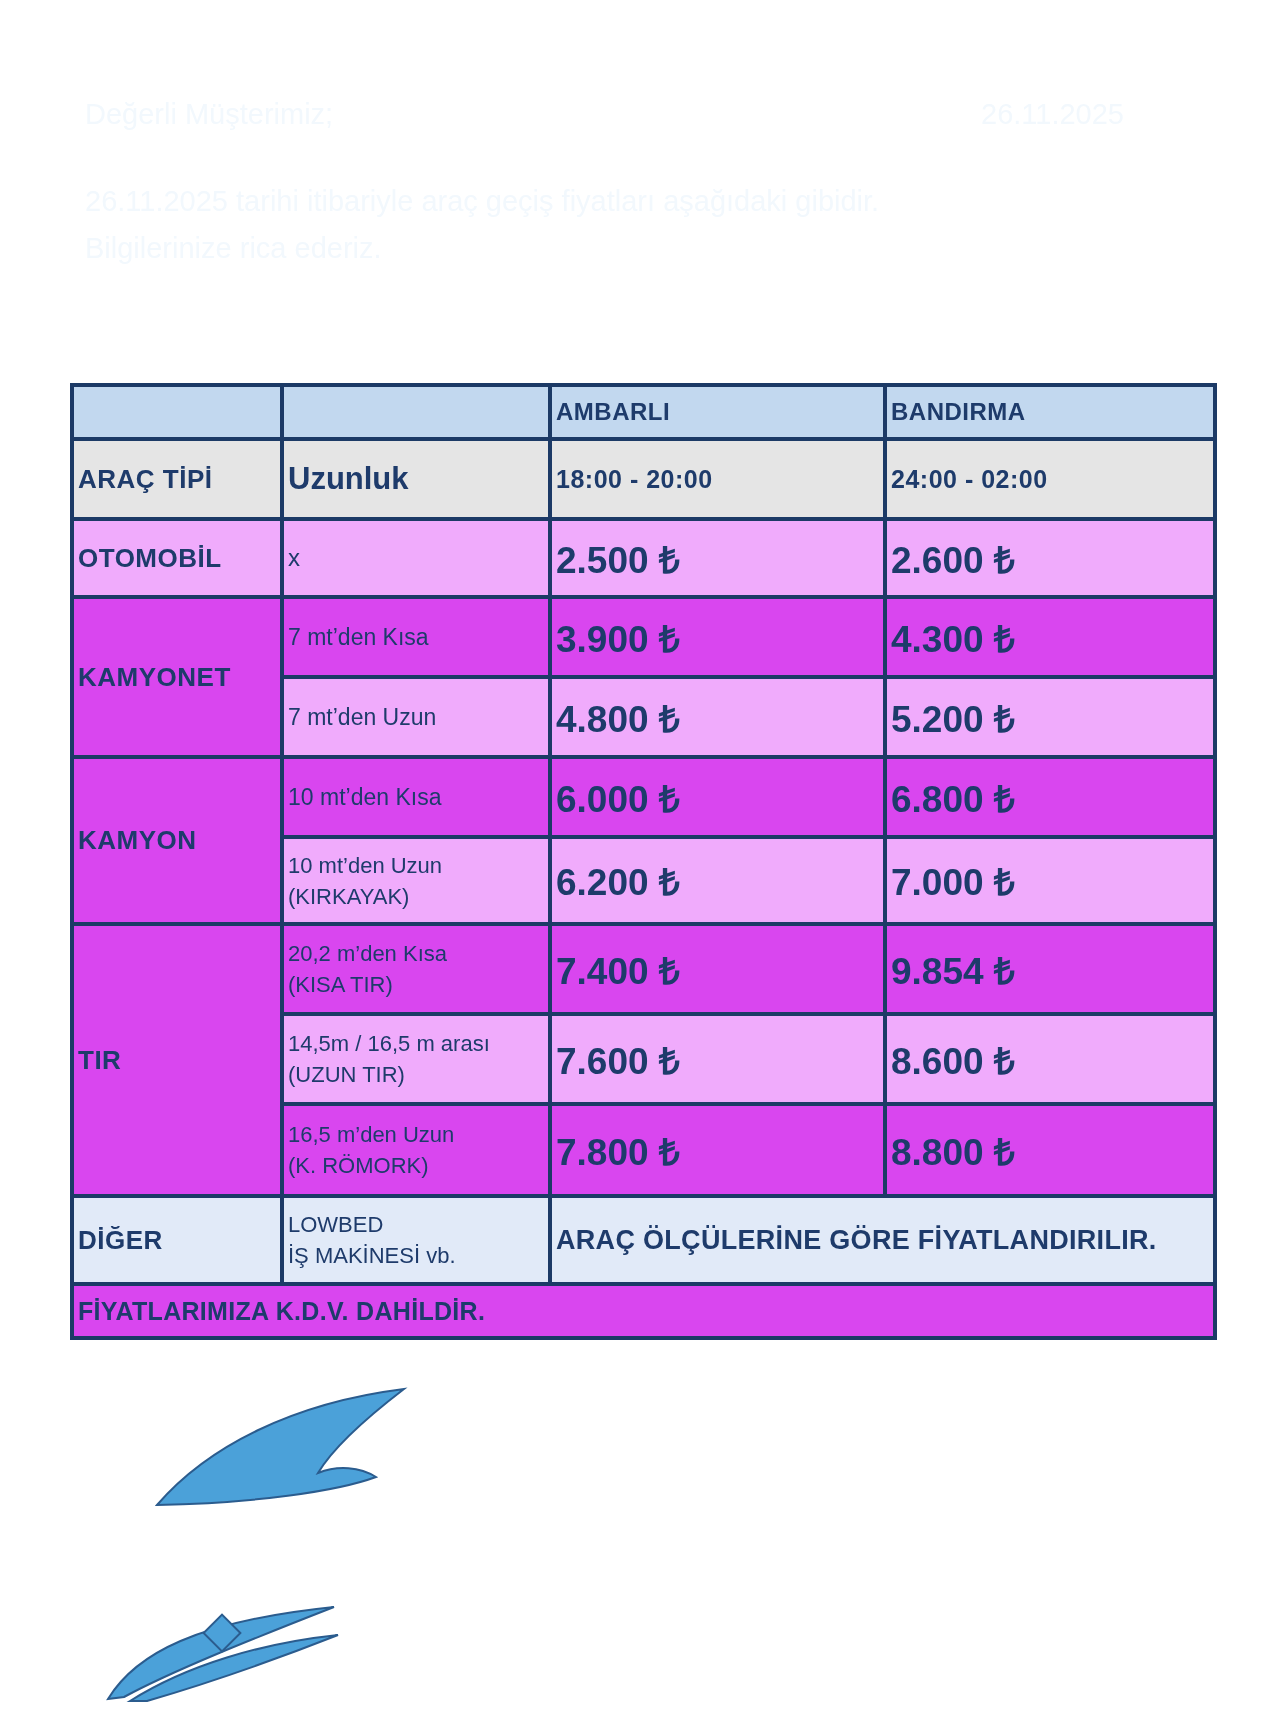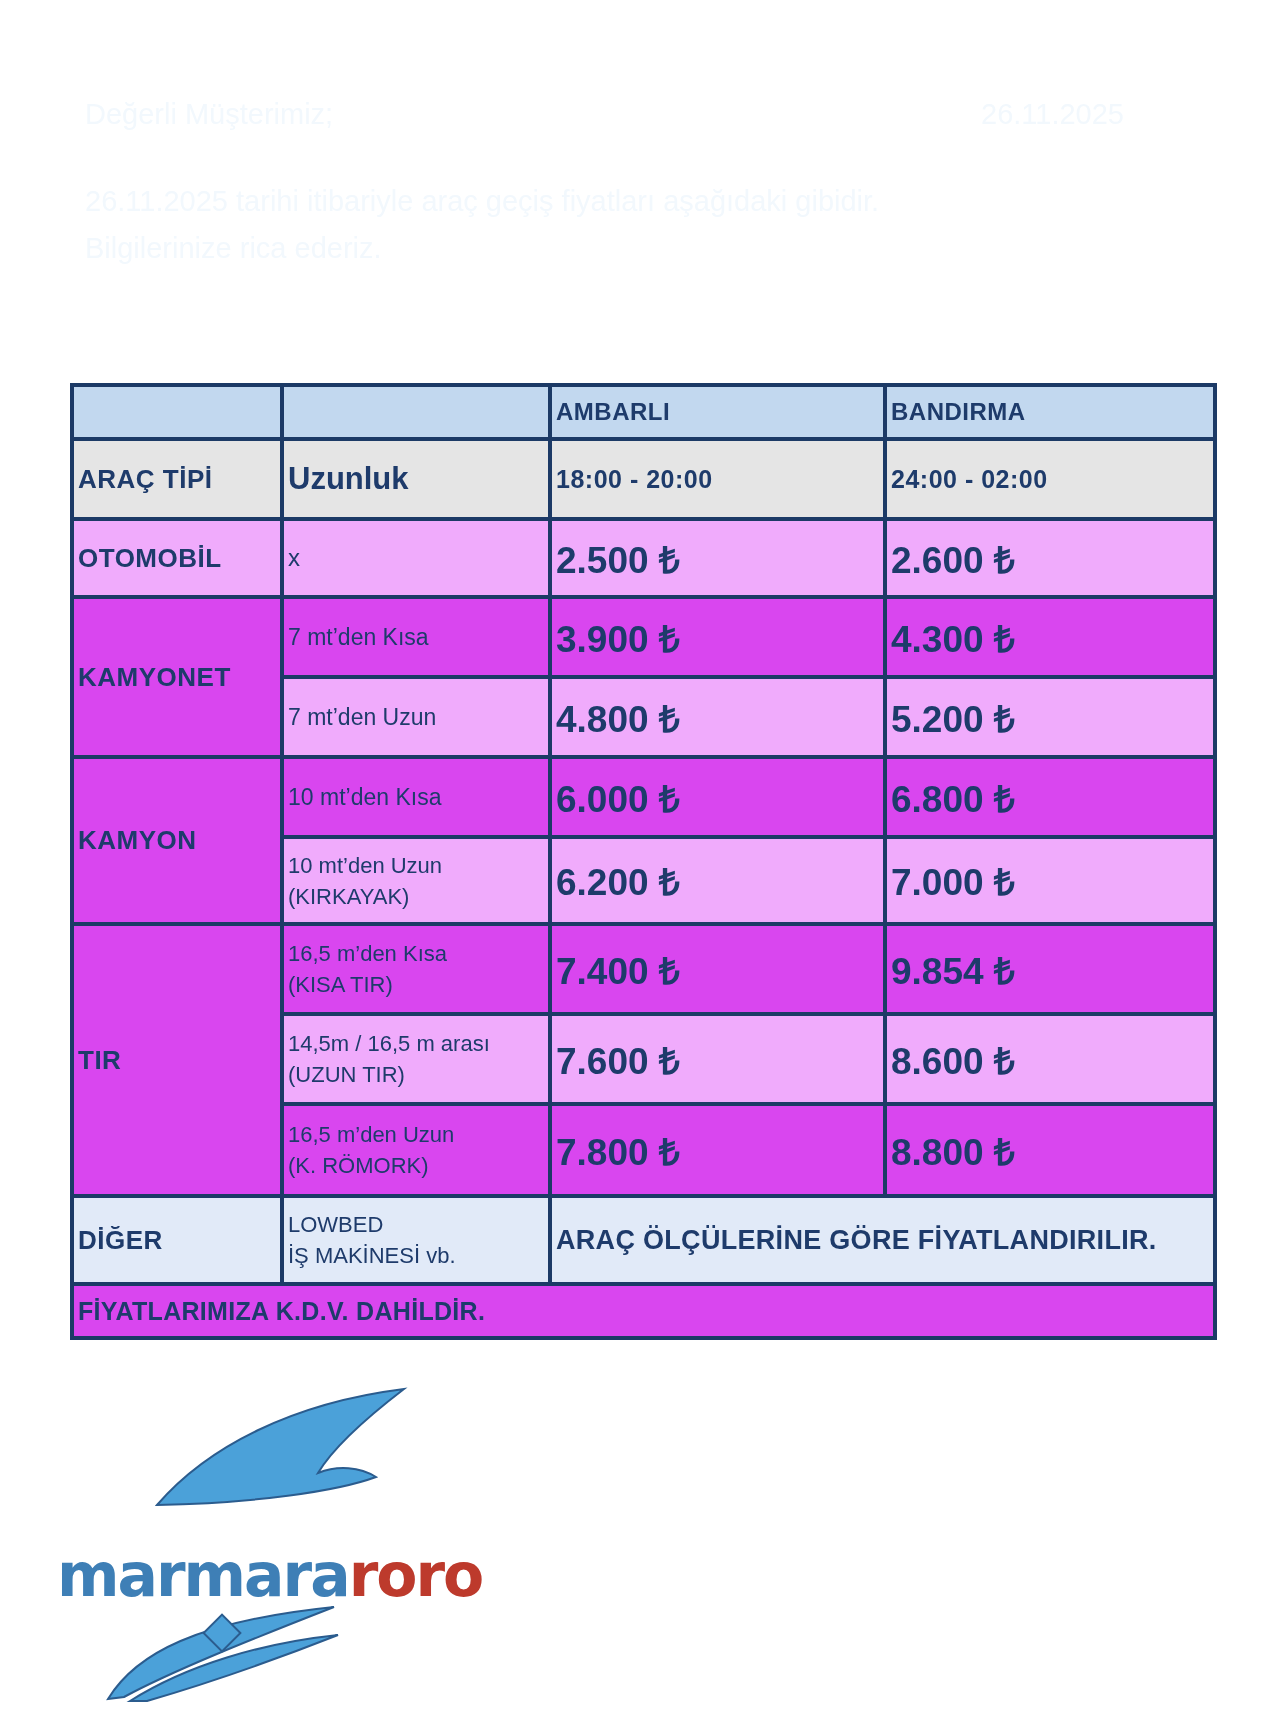--- a/index.html
+++ b/index.html
@@ -104,21 +104,21 @@
         <td class="bg-lt">
           <span class="ln">10 mt’den Uzun</span>
           <span class="ln">(KIRKAYAK)</span>
         </td>
         <td class="bg-lt price">6.200 ₺</td>
         <td class="bg-lt price">7.000 ₺</td>
       </tr>
       <tr style="height:90px;">
         <td class="bg-dk veh" rowspan="3">TIR</td>
         <td class="bg-dk">
-          <span class="ln">16,5 m’den Kısa</span>
+          <span class="ln">20,2 m’den Kısa</span>
           <span class="ln">(KISA TIR)</span>
         </td>
         <td class="bg-dk price">7.400 ₺</td>
         <td class="bg-dk price">9.854 ₺</td>
       </tr>
       <tr style="height:90px;">
         <td class="bg-lt">
           <span class="ln">14,5m / 16,5 m arası</span>
           <span class="ln">(UZUN TIR)</span>
         </td>
@@ -152,23 +152,20 @@
       <path d="M1237,5 C1070,60 910,140 778,222 C820,242 900,252 1000,249 C1100,246 1190,230 1237,215 Z" fill="rgba(255,255,255,0.16)"></path>
       <path d="M265,15 C480,100 700,160 890,188 C1030,207 1160,206 1237,197" fill="none" stroke="rgba(255,255,255,0.85)" stroke-width="2"></path>
       <path d="M1237,5 C1070,60 910,140 778,222 C736,250 704,272 686,290" fill="none" stroke="rgba(255,255,255,0.8)" stroke-width="2"></path>
       <path d="M0,98 C60,50 135,20 215,19 C305,19 395,48 485,84 C615,135 760,188 905,209 C1035,227 1155,214 1237,196 L1237,385 L0,385 Z" fill="#ffffff"></path>
     </svg>
 
     <div class="logo">
       <svg class="logo-swoosh" viewBox="0 0 260 125">
         <path d="M5,120 C55,62 140,18 252,4 C205,40 178,68 166,88 C186,80 208,82 224,92 C186,106 105,118 5,120 Z" fill="#4ba1d9" stroke="#2b5c8e" stroke-width="2"></path>
       </svg>
-      <div class="logo-text">
-        <span class="logo-blue">marmara</span><span class="logo-red">roro</span>
-      </div>
       <svg class="logo-hull" viewBox="0 0 240 110">
         <path d="M6,104 C34,58 96,26 232,12 C150,44 70,76 22,102 Z" fill="#4ba1d9" stroke="#2b5c8e" stroke-width="2"></path>
         <path d="M28,106 C85,70 160,48 236,40 C170,66 100,90 45,106 Z" fill="#4ba1d9" stroke="#2b5c8e" stroke-width="2"></path>
         <rect x="107" y="25" width="26" height="26" transform="rotate(45 120 38)" fill="#4ba1d9" stroke="#2b5c8e" stroke-width="2"></rect>
       </svg>
     </div>
 
   </div>
 </div>
 

